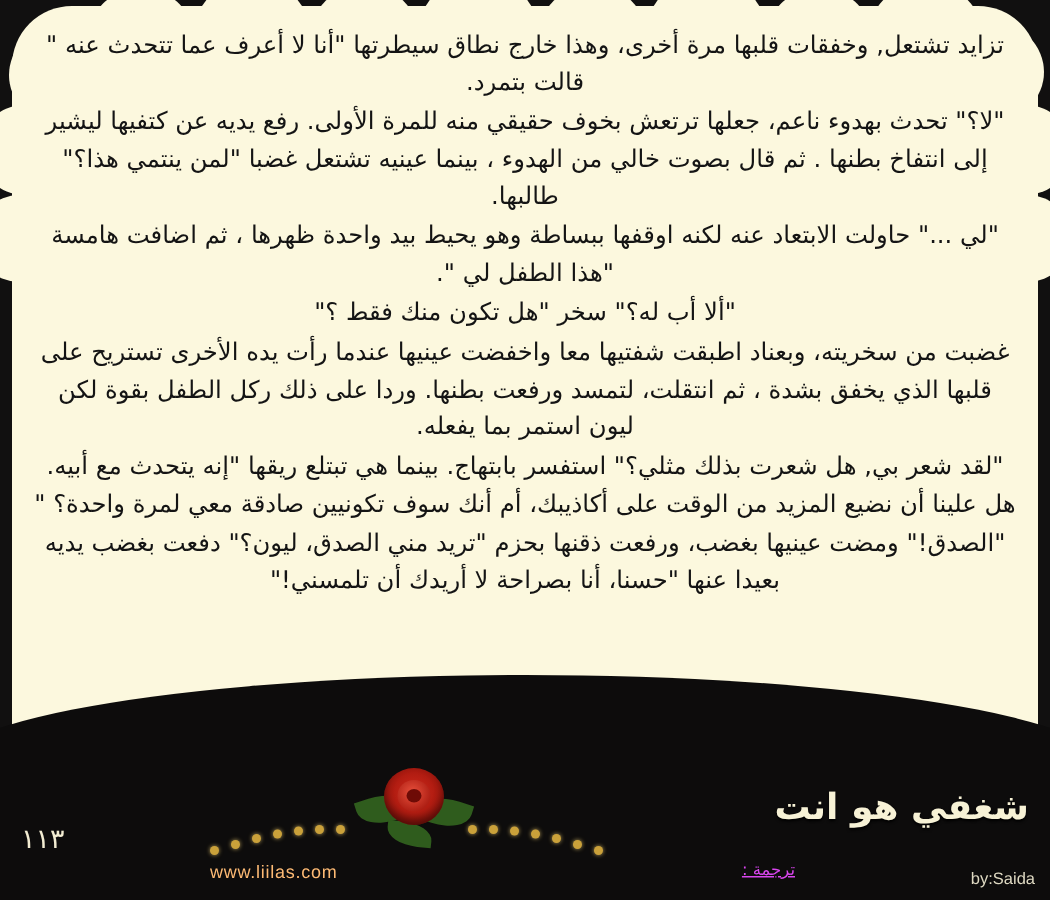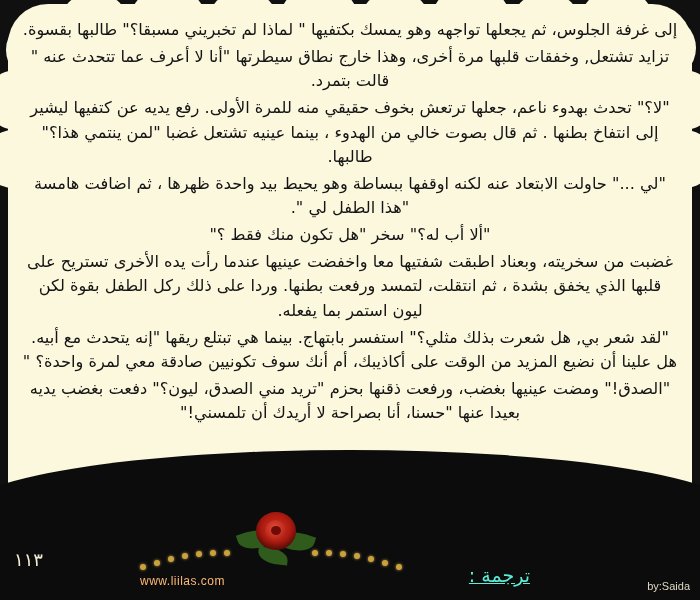--- a/index.html
+++ b/index.html
@@ -100,22 +100,22 @@
     bottom: 8px;
     color: #ded9c2;
     font-size: 11px;
     font-family: "Liberation Sans", sans-serif;
     margin-top: 16px;
   }
   .translator {
     position: absolute;
     right: 170px;
     bottom: 14px;
-    color: #5eead4;
-    font-size: 19px;
+    color: #d946ef;
+    font-size: 11px;
     direction: rtl;
     font-family: "DejaVu Sans", sans-serif;
     text-decoration: underline;
   }
   .signature {
     position: absolute;
     right: 212px;
     bottom: 26px;
     color: #fbf7e4;
     font-size: 21px;
@@ -210,33 +210,33 @@
   <div class="bubble" style="left:510px;top:-8px;  width:72px; height:72px;"></div>
   <div class="bubble" style="left:578px;top:-12px; width:78px; height:78px;"></div>
   <div class="bubble" style="left:632px;top:16px;  width:64px; height:64px;"></div>
 
   <div class="bubble" style="left:-14px; top:70px;  width:60px; height:60px;"></div>
   <div class="bubble" style="left:-16px; top:130px; width:58px; height:58px;"></div>
   <div class="bubble" style="left:654px; top:70px;  width:60px; height:60px;"></div>
   <div class="bubble" style="left:656px; top:130px; width:58px; height:58px;"></div>
 
   <div class="text-area">
-    <p class="para">إلى غرفة الجلوس، ثم يجعلها تواجهه وهو يمسك بكتفيها " لماذا لم تخبريني مسبقا؟" طالبها بقسوة.</p>
     <p class="para">تزايد تشتعل, وخفقات قلبها مرة أخرى، وهذا خارج نطاق سيطرتها "أنا لا أعرف عما تتحدث عنه " قالت بتمرد.</p>
     <p class="para">"لا؟" تحدث بهدوء ناعم، جعلها ترتعش بخوف حقيقي منه للمرة الأولى. رفع يديه عن كتفيها ليشير إلى انتفاخ بطنها . ثم قال بصوت خالي من الهدوء ، بينما عينيه تشتعل غضبا "لمن ينتمي هذا؟" طالبها.</p>
     <p class="para">"لي ..." حاولت الابتعاد عنه لكنه اوقفها ببساطة وهو يحيط بيد واحدة ظهرها ، ثم اضافت هامسة "هذا الطفل لي ".</p>
     <p class="para">"ألا أب له؟" سخر "هل تكون منك فقط ؟"</p>
     <p class="para">غضبت من سخريته، وبعناد اطبقت شفتيها معا واخفضت عينيها عندما رأت يده الأخرى تستريح على قلبها الذي يخفق بشدة ، ثم انتقلت، لتمسد ورفعت بطنها. وردا على ذلك ركل الطفل بقوة لكن ليون استمر بما يفعله.</p>
     <p class="para">"لقد شعر بي, هل شعرت بذلك مثلي؟" استفسر بابتهاج. بينما هي تبتلع ريقها "إنه يتحدث مع أبيه. هل علينا أن نضيع المزيد من الوقت على أكاذيبك، أم أنك سوف تكونيين صادقة معي لمرة واحدة؟ "</p>
     <p class="para">"الصدق!" ومضت عينيها بغضب، ورفعت ذقنها بحزم "تريد مني الصدق، ليون؟" دفعت بغضب يديه بعيدا عنها "حسنا، أنا بصراحة لا أريدك أن تلمسني!"</p>
   </div>
 
   <div class="bottom-band"></div>
   <div class="band-curve"></div>
 
+  <div class="story-title">شغفي هو انت</div>
   <div class="translator">ترجمة :</div>
   <div class="page-number">١١٣</div>
   <div class="watermark">www.liilas.com</div>
   <div class="by-saida">by:Saida</div>
 
   <div class="rose-wrap">
     <div class="rose-leaf l1"></div>
     <div class="rose-leaf l2"></div>
     <div class="rose-leaf l3"></div>
     <div class="rose"></div>

